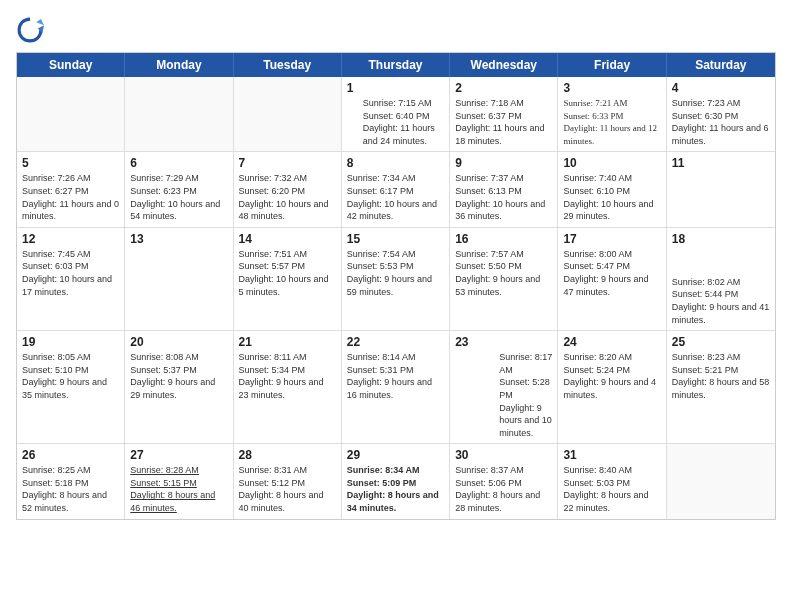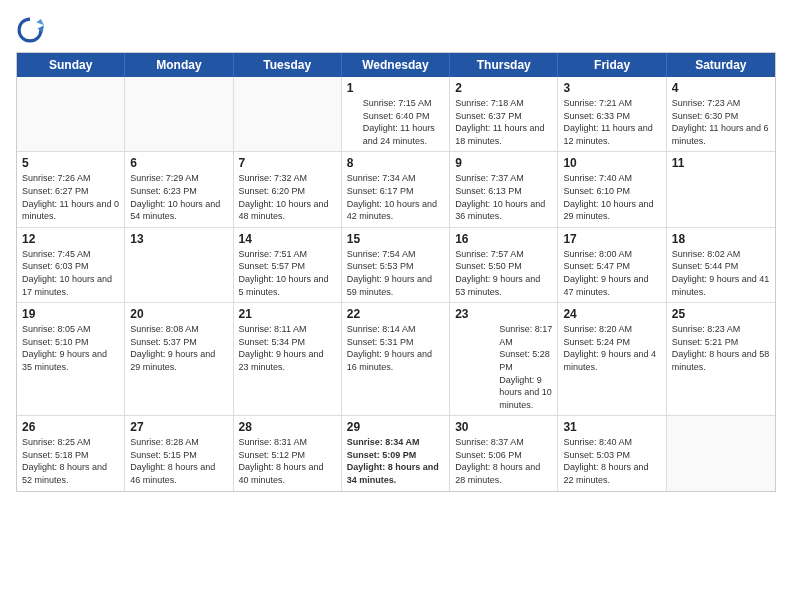--- a/index.html
+++ b/index.html
@@ -136,22 +136,22 @@
       <h1></h1>
       <h2></h2>
     </div>
   </div>
 
   <div class="calendar">
     <div class="cal-header">
     <div class="cal-header-cell">Sunday</div>
         <div class="cal-header-cell">Monday</div>
         <div class="cal-header-cell">Tuesday</div>
+        <div class="cal-header-cell">Thursday</div>
         <div class="cal-header-cell">Wednesday</div>
-        <div class="cal-header-cell">Thursday</div>
         <div class="cal-header-cell">Friday</div>
         <div class="cal-header-cell">Saturday</div>
       </div>
     <div class="cal-body">
     <div class="cal-row">
           <div class="cal-cell empty"></div>
           <div class="cal-cell empty"></div>
           <div class="cal-cell empty"></div>
           <div class="cal-cell">
             <div class="day-num">1</div>
@@ -160,21 +160,21 @@
 Daylight: 11 hours and 24 minutes.</div>
           </div>
           <div class="cal-cell">
             <div class="day-num">2</div>
             <div class="cell-text" style="white-space: pre-line;">Sunrise: 7:18 AM
 Sunset: 6:37 PM
 Daylight: 11 hours and 18 minutes.</div>
           </div>
           <div class="cal-cell">
             <div class="day-num">3</div>
-            <div class="cell-text" style="white-space: pre-line;">Sunrise: 7:21 AM
+            <div class="cell-text" style="white-space: pre-line; font-family: Liberation Serif, serif;">Sunrise: 7:21 AM
 Sunset: 6:33 PM
 Daylight: 11 hours and 12 minutes.</div>
           </div>
           <div class="cal-cell">
             <div class="day-num">4</div>
             <div class="cell-text" style="white-space: pre-line;">Sunrise: 7:23 AM
 Sunset: 6:30 PM
 Daylight: 11 hours and 6 minutes.</div>
           </div>
         </div>
@@ -248,21 +248,21 @@
 Daylight: 9 hours and 53 minutes.</div>
           </div>
           <div class="cal-cell">
             <div class="day-num">17</div>
             <div class="cell-text" style="white-space: pre-line;">Sunrise: 8:00 AM
 Sunset: 5:47 PM
 Daylight: 9 hours and 47 minutes.</div>
           </div>
           <div class="cal-cell">
             <div class="day-num">18</div>
-            <div class="cell-text" style="white-space: pre-line;">Sunrise: 8:02 AM
+            <div class="cell-text" style="white-space: pre-line; margin-top: 28px;">Sunrise: 8:02 AM
 Sunset: 5:44 PM
 Daylight: 9 hours and 41 minutes.</div>
           </div>
         </div>
         <div class="cal-row">
           <div class="cal-cell">
             <div class="day-num">19</div>
             <div class="cell-text" style="white-space: pre-line;">Sunrise: 8:05 AM
 Sunset: 5:10 PM
 Daylight: 9 hours and 35 minutes.</div>
@@ -306,21 +306,21 @@
         </div>
         <div class="cal-row">
           <div class="cal-cell">
             <div class="day-num">26</div>
             <div class="cell-text" style="white-space: pre-line;">Sunrise: 8:25 AM
 Sunset: 5:18 PM
 Daylight: 8 hours and 52 minutes.</div>
           </div>
           <div class="cal-cell">
             <div class="day-num">27</div>
-            <div class="cell-text" style="white-space: pre-line;">Sunrise: 8:28 AM
+            <div class="cell-text" style="white-space: pre-line; text-decoration: underline;">Sunrise: 8:28 AM
 Sunset: 5:15 PM
 Daylight: 8 hours and 46 minutes.</div>
           </div>
           <div class="cal-cell">
             <div class="day-num">28</div>
             <div class="cell-text" style="white-space: pre-line;">Sunrise: 8:31 AM
 Sunset: 5:12 PM
 Daylight: 8 hours and 40 minutes.</div>
           </div>
           <div class="cal-cell">

